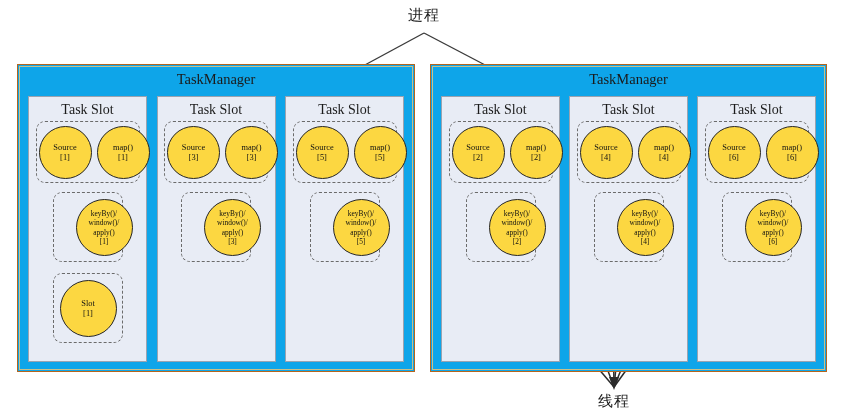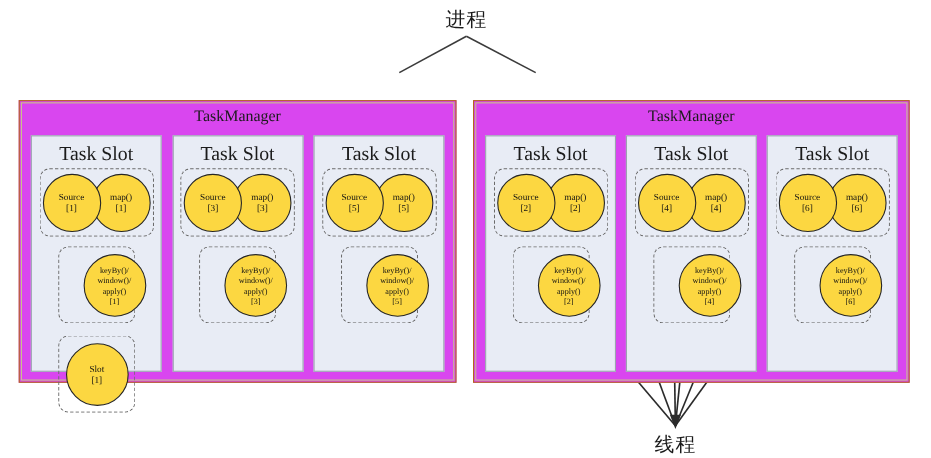--- a/index.html
+++ b/index.html
@@ -22,45 +22,44 @@
     left: 0; top: 0;
     width: 846px;
     height: 416px;
     pointer-events: none;
   }
 
   
   .annot-label {
     position: absolute;
     font-family: "DejaVu Sans", sans-serif;
-    font-size: 18px;
+    font-size: 15px;
     color: #1a1a1a;
     white-space: nowrap;
     letter-spacing: 1px;
   }
   #label-process {
     left: 424px;
     top: 6px;
     transform: translateX(-50%);
   }
   #label-thread {
     left: 614px;
     top: 392px;
     transform: translateX(-50%);
   }
 
   
   .taskmanager {
     position: absolute;
     top: 64px;
-    height: 257px;
-    background: #d946ef;
+    height: 308px;
+    background: #0ea5e9;
     border: 1.5px solid #b5651d;
     box-sizing: border-box;
-    margin-top: 27px;
   }
   .tm-inner-edge {
     position: absolute;
     left: 1px; top: 1px; right: 1px; bottom: 1px;
     border: 1px solid #c9c08a;
     box-sizing: border-box;
     pointer-events: none;
   }
   #tm-left  { left: 17px;  width: 398px; }
   #tm-right { left: 430px; width: 397px; }
@@ -87,21 +86,21 @@
   }
   .task-slot {
     position: relative;
     width: 119px;
     background: #e8ecf5;
     border: 1px solid #9aa3b0;
     box-sizing: border-box;
   }
   .slot-title {
     text-align: center;
-    font-size: 18px;
+    font-size: 14px;
     color: #1b1b1b;
     margin-top: 5px;
     margin-bottom: 3px;
   }
 
   
   .dash-box {
     position: relative;
     margin: 0 auto;
     border: 1px dashed #6b6b6b;
@@ -140,21 +139,21 @@
   }
   .circle .ln { display: block; white-space: nowrap; }
 
   .c-source {
     width: 53px; height: 53px;
     left: 2px; top: 4px;
     z-index: 2;
   }
   .c-map {
     width: 53px; height: 53px;
-    left: 47px; top: 4px;
+    left: 60px; top: 4px;
     z-index: 1;
   }
   .c-keyby {
     width: 57px; height: 57px;
     left: 22px; top: 6px;
     font-size: 7.4px;
     line-height: 1.22;
   }
   .c-sink {
     width: 57px; height: 57px;

